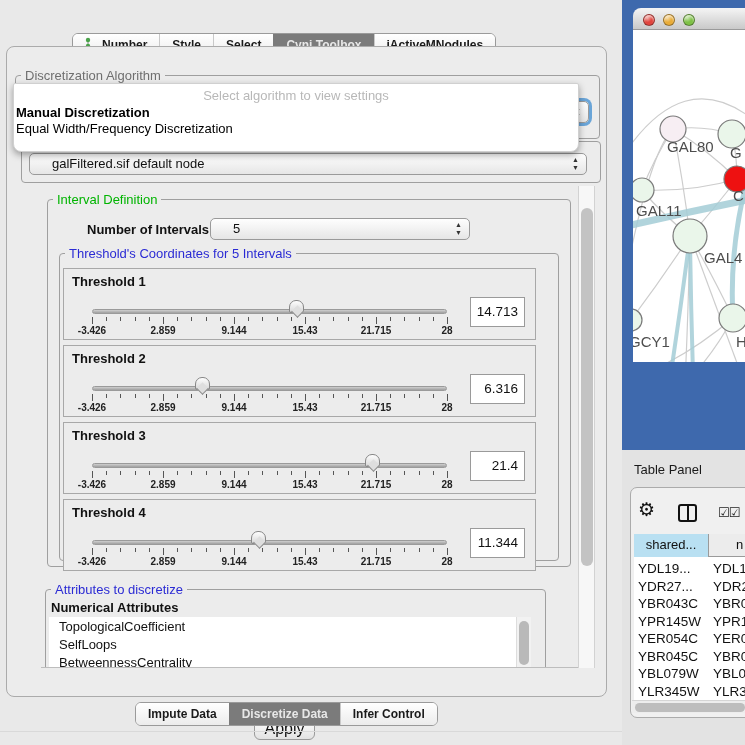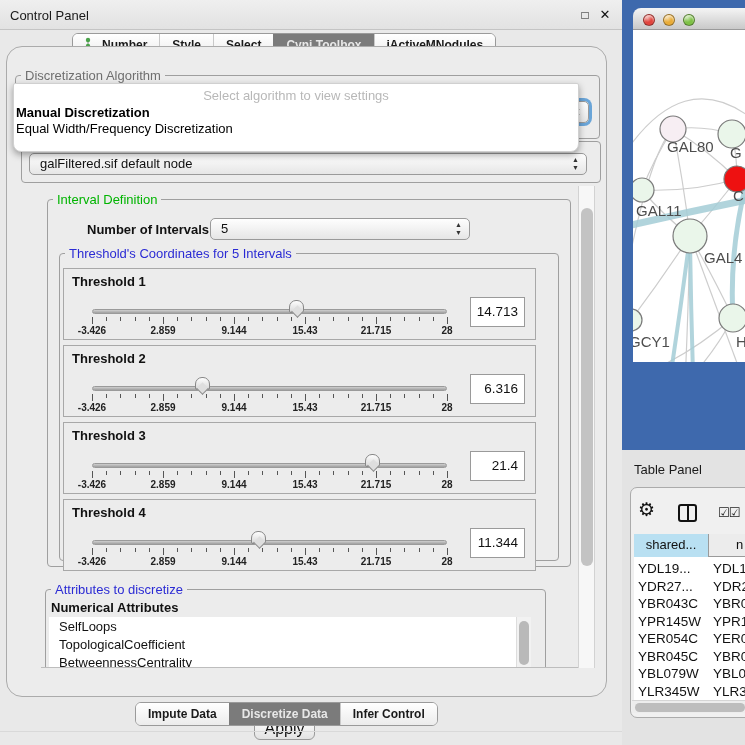--- a/index.html
+++ b/index.html
@@ -21,28 +21,28 @@
   .tabstrip { position:absolute; display:flex; height:24px; border:1px solid #9a9a9a;
     border-radius:6px; overflow:hidden; background:#fdfdfd; }
   .tabstrip .tab { display:flex; align-items:center; gap:5px; padding:0 12px;
     font-size:12px; font-weight:bold; color:#1a1a1a; background:linear-gradient(#ffffff,#ececec);
     border-left:1px solid #c9c9c9; cursor:default; white-space:nowrap; }
   .tabstrip .tab:first-child { border-left:none; }
   .tabstrip .tab.sel { background:var(--seltab,#7b7b7b); color:#e8e8e8; border-left-color:#7b7b7b; }
   .tabstrip.top { left:72px; top:33px; }
   .tabstrip.bottom { left:135px; top:702px; }
   .outer-panel { position:absolute; left:6px; top:46px; width:601px; height:651px;
-    border:1px solid #ababab; border-radius:16px; background:#ececec; }
+    border:1px solid #ababab; border-radius:8px; background:#ececec; }
   .grp { position:absolute; border:1px solid #9f9f9f; border-radius:4px; }
   .grp-title { position:absolute; background:#ececec; padding:0 4px; font-size:13px; }
   .g-green { color:var(--green,#00b400); }
   .g-blue  { color:var(--blue,#2b2bd4); }
   .combo { position:absolute; height:22px; border:1px solid #9a9a9a; border-radius:5px;
     background:linear-gradient(#fefefe,#e6e6e6); font-size:13px; line-height:20px;
-    padding-left:10px; color:#111; cursor:default; }
+    padding-left:22px; color:#111; cursor:default; }
   .combo .stepper { position:absolute; right:7px; top:2px; font-size:7px; line-height:8px;
     color:#333; text-align:center; }
   .combo.focus { box-shadow:0 0 0 3px var(--ring,#6aa5d8); }
   .faded { color:#6f6f6f; }
   
   .popup { position:absolute; left:6px; top:36px; width:566px; height:69px; background:#fff;
     border:1px solid #d0d0d0; border-radius:2px 2px 8px 8px;
     box-shadow:0 3px 7px rgba(0,0,0,.35); z-index:30; }
   .popup-hint { position:absolute; left:0; top:4px; width:100%; text-align:center;
     color:#b8b8b8; font-size:13px; }
@@ -122,25 +122,20 @@
     border-radius:5px; background:#bdbdbd; }
   .net-label { font-size:15px; fill:#4d4d4d; font-family:"Liberation Sans","DejaVu Sans",sans-serif; }
   .footer-line { position:absolute; left:0; top:731px; width:622px; border-top:1px solid #d9d9d9; }
 </style>
 </head>
 <body>
 
 <div class="screen">
 
   <section class="cp">
-    <div class="cp-titlebar">
-      <span class="cp-title">Control Panel</span>
-      <span class="winbtn float">□</span>
-      <span class="winbtn close">✕</span>
-    </div>
 
     <div class="tabstrip top" id="topTabs">
         <div class="tab">
           <span><svg width="12" height="14" viewBox="0 0 12 14">
               <line x1="3" y1="3" x2="3" y2="9" stroke="#8a8a8a" stroke-width="1"></line>
               <line x1="3" y1="9" x2="9" y2="12" stroke="#8a8a8a" stroke-width="1"></line>
               <circle cx="3" cy="3" r="2.2" fill="#4aa24a"></circle>
               <circle cx="3" cy="9" r="2.2" fill="#4aa24a"></circle>
               <circle cx="9" cy="12" r="2.2" fill="#4aa24a"></circle>
             </svg></span>
@@ -348,22 +343,22 @@
               <div class="tick-label" style="left: 312px;">21.715</div>
               <div class="tick-label" style="left: 383px;">28</div>
               <div class="thr-value">11.344</div>
             </div>
           </div>
 
         <div class="grp" style="left:4px; top:403px; width:501px; height:90px;"></div>
         <span class="grp-title g-blue" style="left:10px; top:396px;">Attributes to discretize</span>
         <span class="bold" style="position:absolute; left:10px; top:414px;">Numerical Attributes</span>
         <div class="attr-list" style="left:8px; top:431px; width:467px; height:51px;" id="attrList">
+            <div class="attr-item">TopologicalCoefficient</div>
             <div class="attr-item">SelfLoops</div>
-            <div class="attr-item">TopologicalCoefficient</div>
             <div class="attr-item">BetweennessCentrality</div>
           </div>
         <div class="mini-scroll" style="left:475px; top:431px; height:51px;">
           <div class="mini-thumb" style="top:4px; height:44px;"></div>
         </div>
       </div>
 
       <div class="vscroll">
         <div class="vthumb" style="top:22px; height:358px;"></div>
       </div>

